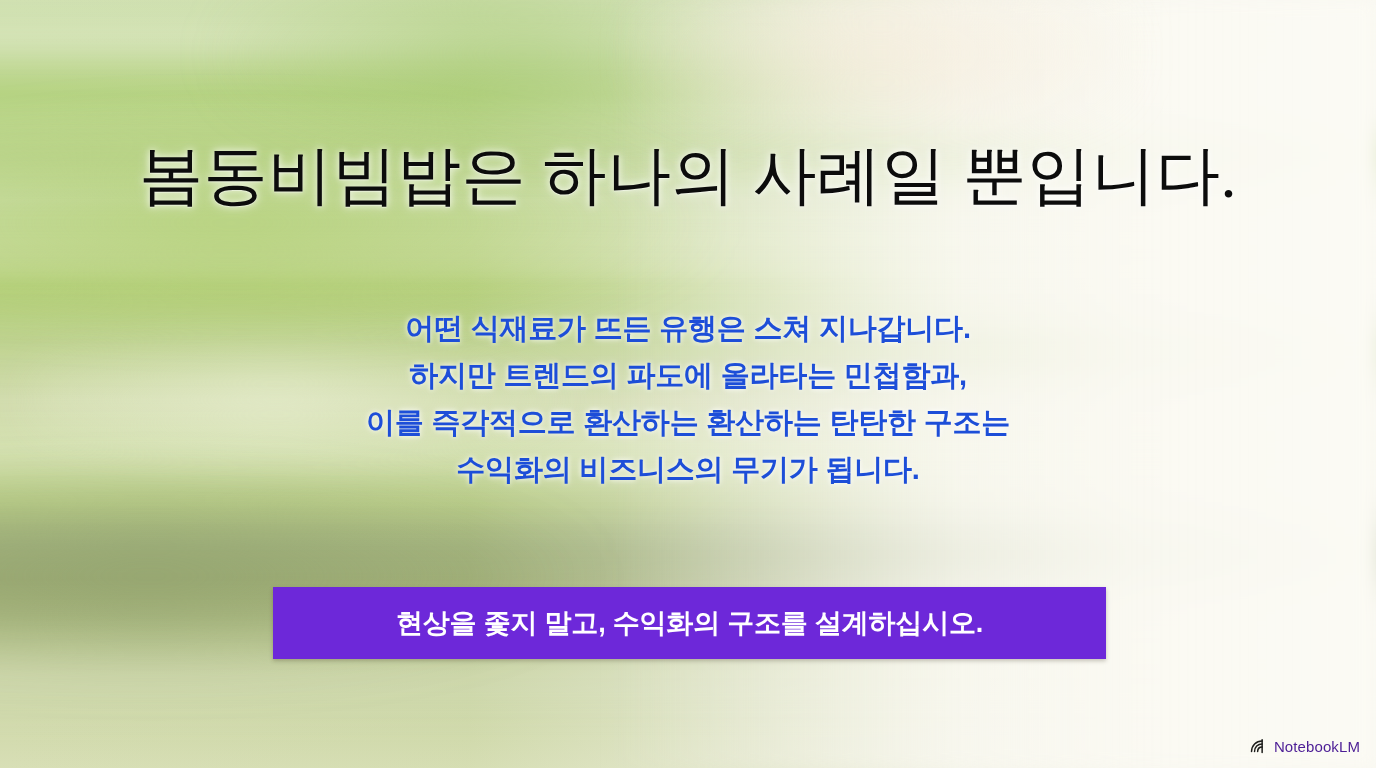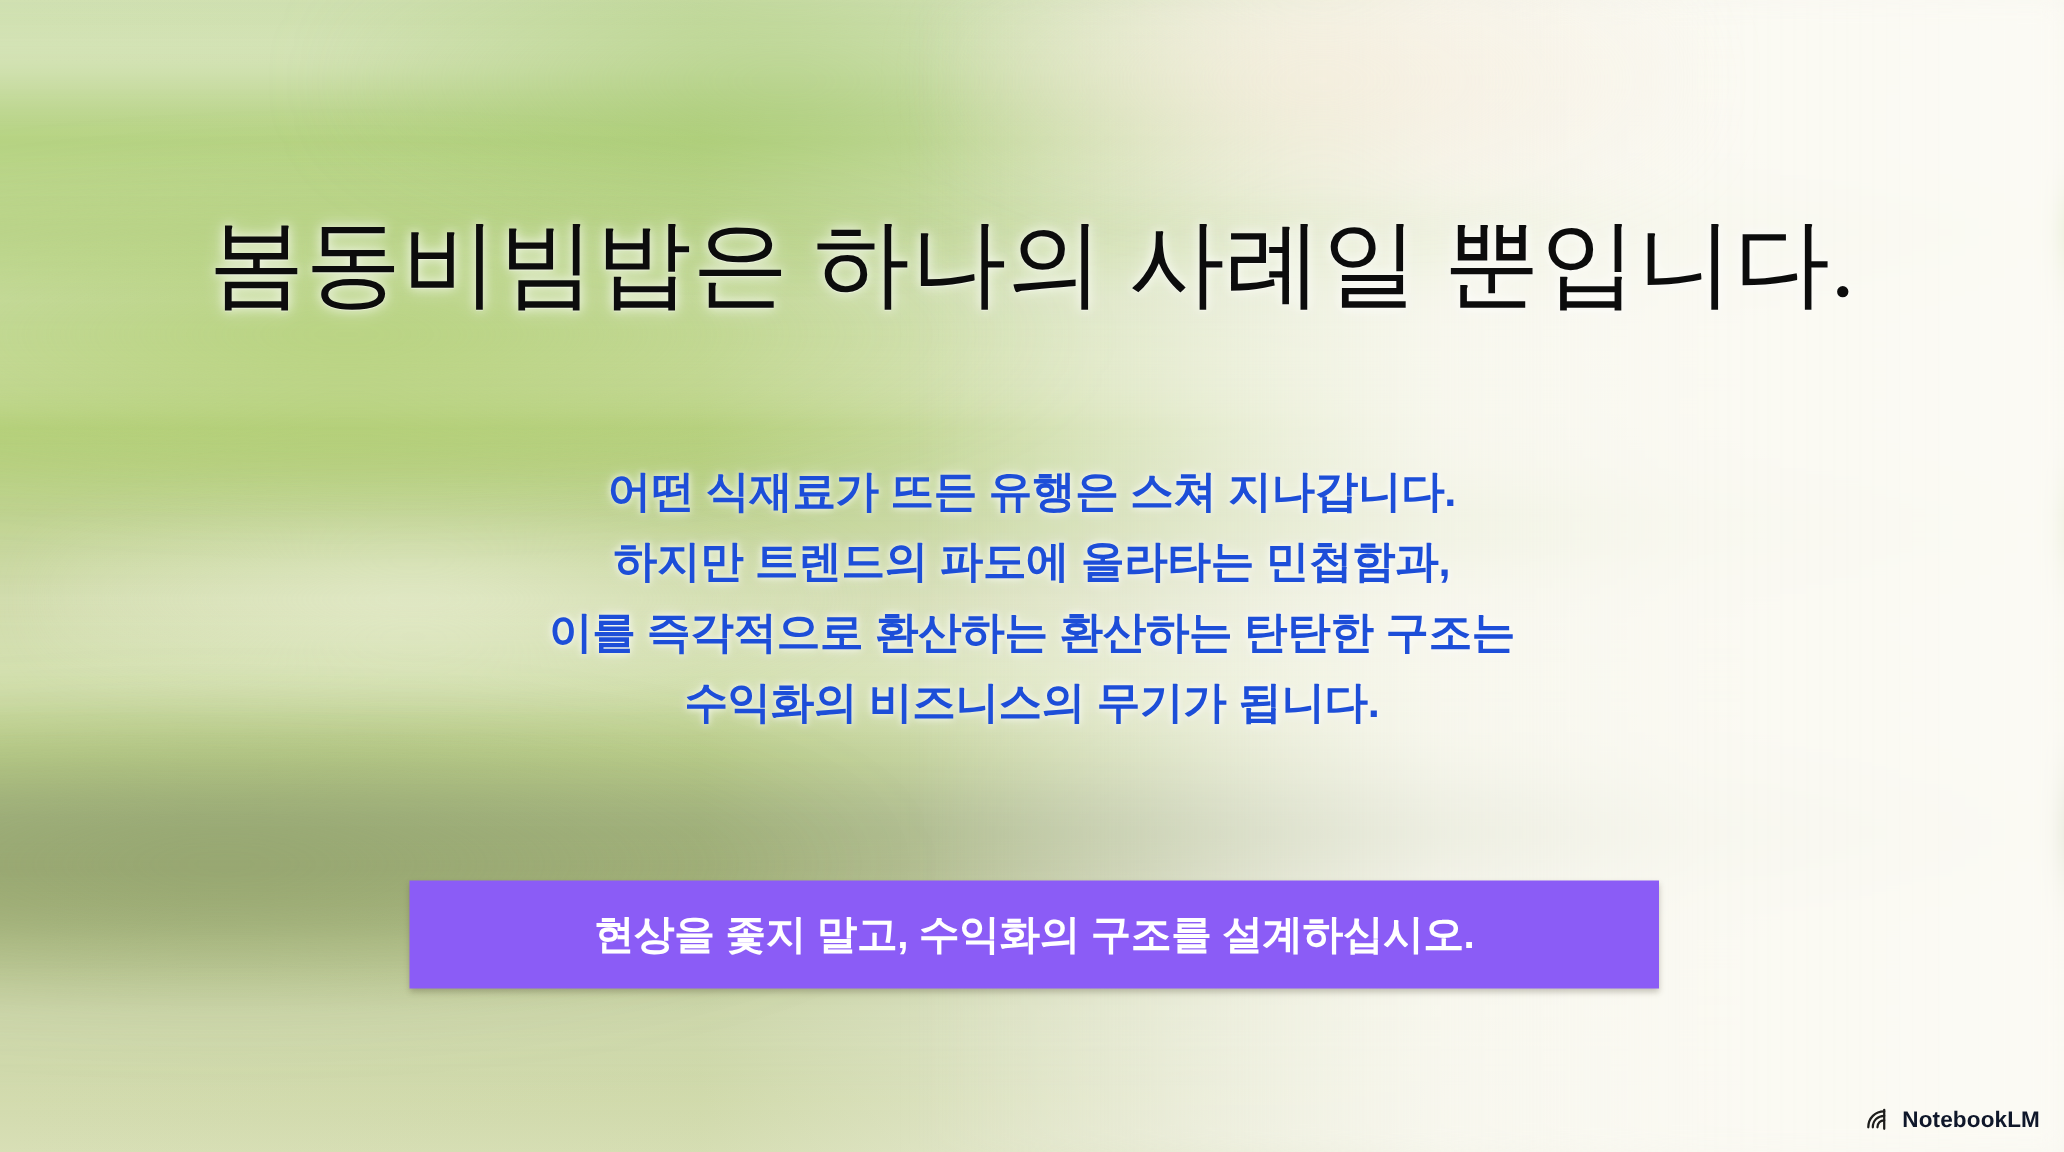--- a/index.html
+++ b/index.html
@@ -198,21 +198,21 @@
       0 0 10px rgba(255,255,255,0.5);
   }
   .body-line { display: block; white-space: nowrap; }
 
   .callout {
     position: absolute;
     left: 273px;
     top: 587px;
     width: 833px;
     height: 72px;
-    background: #8b5cf6;
+    background: #6d28d9;
     box-shadow: 0 2px 4px rgba(60,55,35,0.28);
     display: flex;
     align-items: center;
     justify-content: center;
   }
   .callout-text {
     color: #ffffff;
     font-size: 27px;
     font-weight: 700;
     letter-spacing: -0.2px;
@@ -230,22 +230,22 @@
     z-index: 8;
   }
   .watermark-mark {
     width: 19px;
     height: 19px;
     display: block;
     flex: none;
   }
   .watermark-label {
     font-size: 15px;
-    font-weight: 700;
-    color: #0f172a;
+    font-weight: 400;
+    color: #4c1d95;
     letter-spacing: 0.1px;
     line-height: 1;
   }
 </style>
 </head>
 <body>
 
 <div id="slide">
 
   <div class="bg-base"></div>

